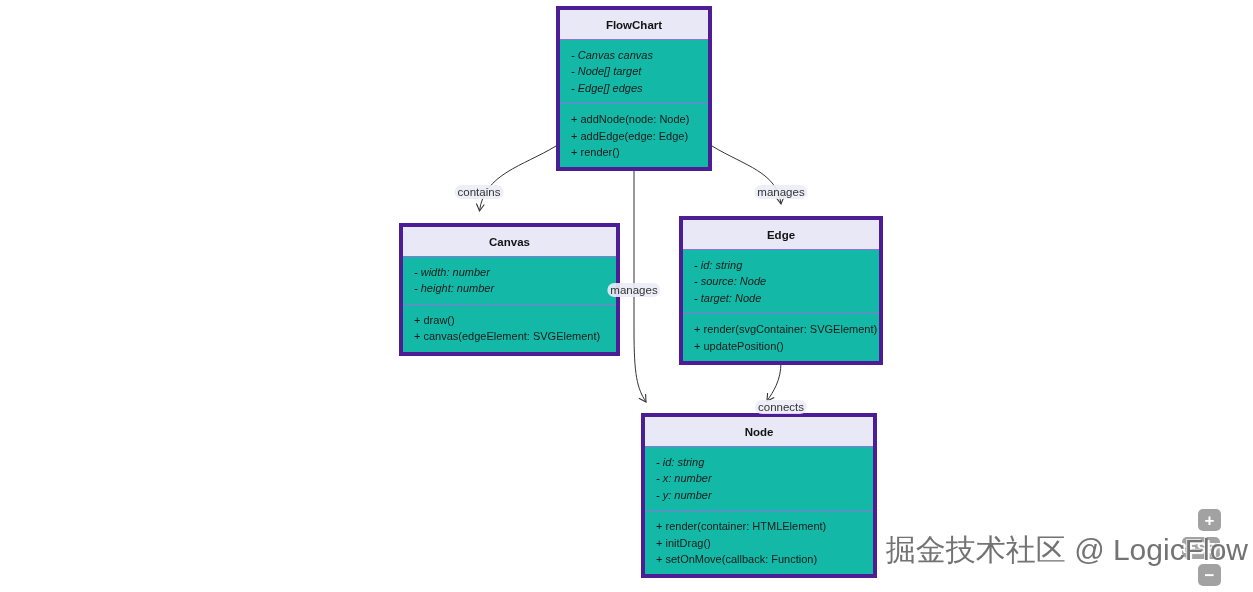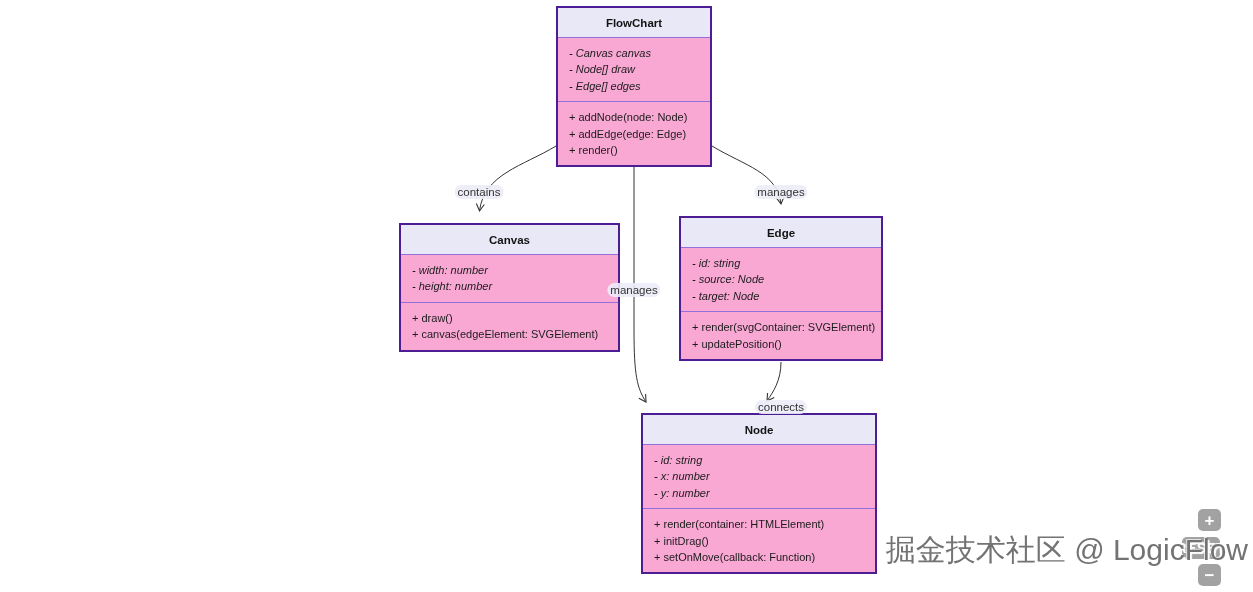--- a/index.html
+++ b/index.html
@@ -3,21 +3,21 @@
 <meta charset="utf-8">
 <style>
   html,body{margin:0;padding:0;background:#ffffff;}
   #stage{
     position:relative;width:1253px;height:592px;background:#ffffff;overflow:hidden;
     font-family:"Liberation Sans","DejaVu Sans",sans-serif;
   }
   
   .class-box{
     position:absolute;box-sizing:border-box;
-    background:#f9a8d4;border:2px solid #4c1d95;
+    background:#14b8a6;border:4px solid #4c1d95;
     color:#1b1b1b;font-size:11px;
     box-shadow:0 0 0 0 transparent;
   }
   .class-title{
     background:#e8e8f7;border-bottom:1px solid #9370DB;
     text-align:center;font-weight:bold;font-size:11.5px;color:#131313;
     padding:9px 4px 8px 4px;
   }
   .class-attrs{padding:7px 11px;border-bottom:1px solid #9370DB;font-style:italic;}
   .class-methods{padding:7px 11px;}
@@ -62,21 +62,21 @@
       <path d="M 712 146 C 745 166 777 172 781 204" marker-end="url(#arrowOpen)"></path>
       <path d="M 634 167 L 634 330 C 634 375 637 388 646 402" marker-end="url(#arrowOpen)"></path>
       <path d="M 781 362 C 781 381 773 392 767 401" marker-end="url(#arrowOpen)"></path>
     </g>
   </svg>
 
   <div class="class-box" style="left:556px;top:6px;width:156px;">
     <div class="class-title">FlowChart</div>
     <div class="class-attrs">
       <div class="member">- Canvas canvas</div>
-      <div class="member">- Node[] draw</div>
+      <div class="member">- Node[] target</div>
       <div class="member">- Edge[] edges</div>
     </div>
     <div class="class-methods">
       <div class="member">+ addNode(node: Node)</div>
       <div class="member">+ addEdge(edge: Edge)</div>
       <div class="member">+ render()</div>
     </div>
   </div>
 
   <div class="class-box" style="left:369px;top:223px;width:221px;margin-left:30px;">

